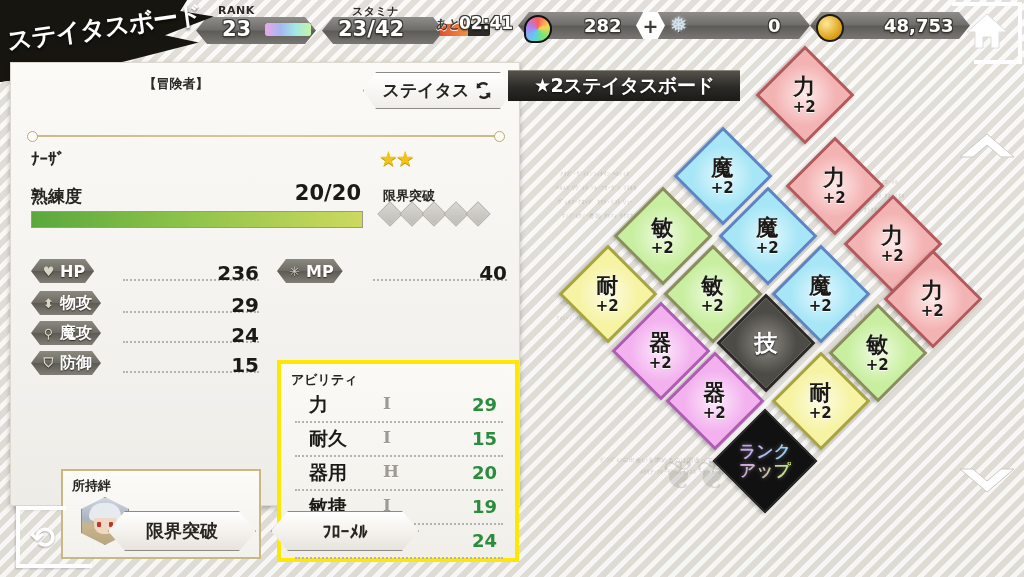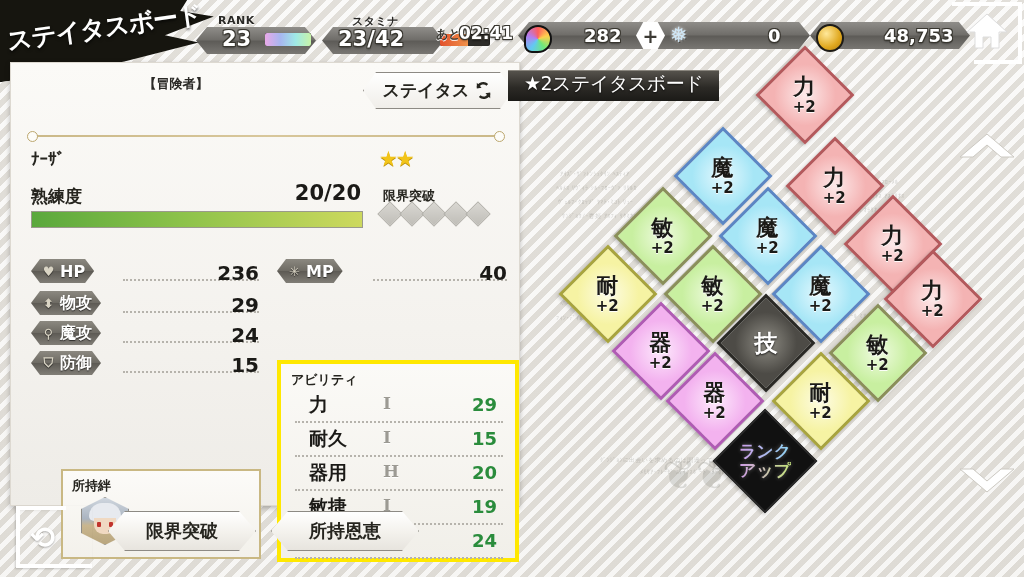--- a/index.html
+++ b/index.html
@@ -11,21 +11,21 @@
   
   #stage{
     position:absolute;inset:0;
     background:
       repeating-linear-gradient(135deg,
         rgba(255,255,255,.75) 0px, rgba(255,255,255,.75) 5px,
         rgba(222,219,213,.75) 5px, rgba(222,219,213,.75) 11px),
       linear-gradient(180deg,#eceae6 0%,#e4e1dc 55%,#dedbd5 100%);
   }
   
-  #topbar{position:absolute;left:0;top:12px;width:827px;height:46px;}
+  #topbar{position:absolute;left:0;top:2px;width:827px;height:46px;}
   .hexpill{
     position:absolute;height:27px;
     background:linear-gradient(180deg,#8f8d89 0%,#6f6d69 48%,#5d5b57 52%,#797773 100%);
     color:#fff;display:flex;align-items:center;
     box-shadow:0 1px 1px rgba(0,0,0,.35);
   }
   .hexpill.bothcut{clip-path:polygon(11px 0,calc(100% - 11px) 0,100% 50%,calc(100% - 11px) 100%,11px 100%,0 50%);}
   .cap{
     position:absolute;color:#2a2926;font-weight:bold;font-size:11px;
     text-shadow:0 1px 0 rgba(255,255,255,.85);letter-spacing:.5px;
@@ -157,24 +157,24 @@
   #backCorner .frame:after{content:"";position:absolute;left:0;top:0;width:46px;height:4px;background:#fff;}
   #backArrow{position:absolute;left:14px;top:14px;font-size:30px;color:#fff;font-weight:bold;
       text-shadow:0 1px 2px rgba(0,0,0,.3);transform:scaleX(-1);}
   
   #homeCorner{position:absolute;left:952px;top:2px;width:70px;height:62px;}
   #homeCorner .frame{position:absolute;inset:0;border-right:4px solid #fff;border-top:4px solid #fff;}
   #homeCorner .frame:after{content:"";position:absolute;right:0;bottom:0;width:44px;height:4px;background:#fff;}
   #homeIcon{position:absolute;left:14px;top:10px;width:42px;height:38px;}
   
   #boardTitle{
-    position:absolute;left:508px;top:70px;height:30px;padding:0 16px;
+    position:absolute;left:508px;top:70px;height:30px;padding:0 26px;
     background:linear-gradient(180deg,#55524c 0%,#2c2a26 55%,#1b1a17 100%);
-    display:flex;align-items:flex-start;
-    color:#fff;font-size:19px;font-weight:normal;letter-spacing:-.5px;
+    display:flex;align-items:center;
+    color:#fff;font-size:19px;font-weight:bold;letter-spacing:-.5px;
     text-shadow:0 1px 2px rgba(0,0,0,.7);
     border-top:1px solid #8a867e;
   }
   #board{position:absolute;left:528px;top:46px;width:460px;height:500px;}
   .node{
     position:absolute;width:70px;height:70px;
     transform:rotate(45deg);
     display:flex;flex-direction:column;align-items:center;justify-content:center;
     box-sizing:border-box;
     box-shadow:0 2px 4px rgba(0,0,0,.22);
@@ -376,21 +376,21 @@
 
   <div id="backCorner">
     <div class="frame"></div>
     <div id="backArrow">⟳</div>
   </div>
 
   <div class="wbtn" style="left:108px;top:511px;width:146px;">
     <span>限界突破</span>
   </div>
   <div class="wbtn" style="left:271px;top:511px;width:146px;">
-    <span>所持恩恵</span>
+    <span>ﾌﾛｰﾒﾙ</span>
   </div>
 
   <div class="artorn" style="left:662px;top:452px;">❦❦❦</div>
   <div class="arttext" style="left:560px;top:170px;">ｱｲｽﾞ・ｳﾞｧﾚﾝｼｭﾀｲﾝ ﾍｽﾃｨｱ</div>
   <div class="arttext" style="left:556px;top:184px;">ﾍﾙﾒｽ ﾘｳﾞｨﾗ ｼﾙ･ﾌﾛｰｳﾞｧ ﾘﾘﾙｶ</div>
   <div class="arttext" style="left:558px;top:198px;">ｳﾞｪﾙﾌ･ｸﾛｯｿﾞ ﾔﾏﾄ･ﾐｺﾄ ﾘｭｰ</div>
   <div class="arttext" style="left:562px;top:212px;">ｻﾝｼﾞｮｳﾉ･春姫 ｱｽﾌｨ ﾀｹﾐｶﾂﾞﾁ</div>
   <div class="arttext" style="left:836px;top:178px;">ﾌﾚｲﾔ ｵｯﾀﾙ ｱﾚﾝ･ﾌﾛｰﾒﾙ</div>
   <div class="arttext" style="left:840px;top:192px;">ﾍｶﾃｰ ｶｰｸ ﾀｲﾄｽ ｱｽﾃﾘｵｽ</div>
   <div class="arttext" style="left:838px;top:206px;">ﾌｨﾙｳﾞｨｽ ｵﾗﾘｵ ﾀﾞﾝｼﾞｮﾝ</div>

